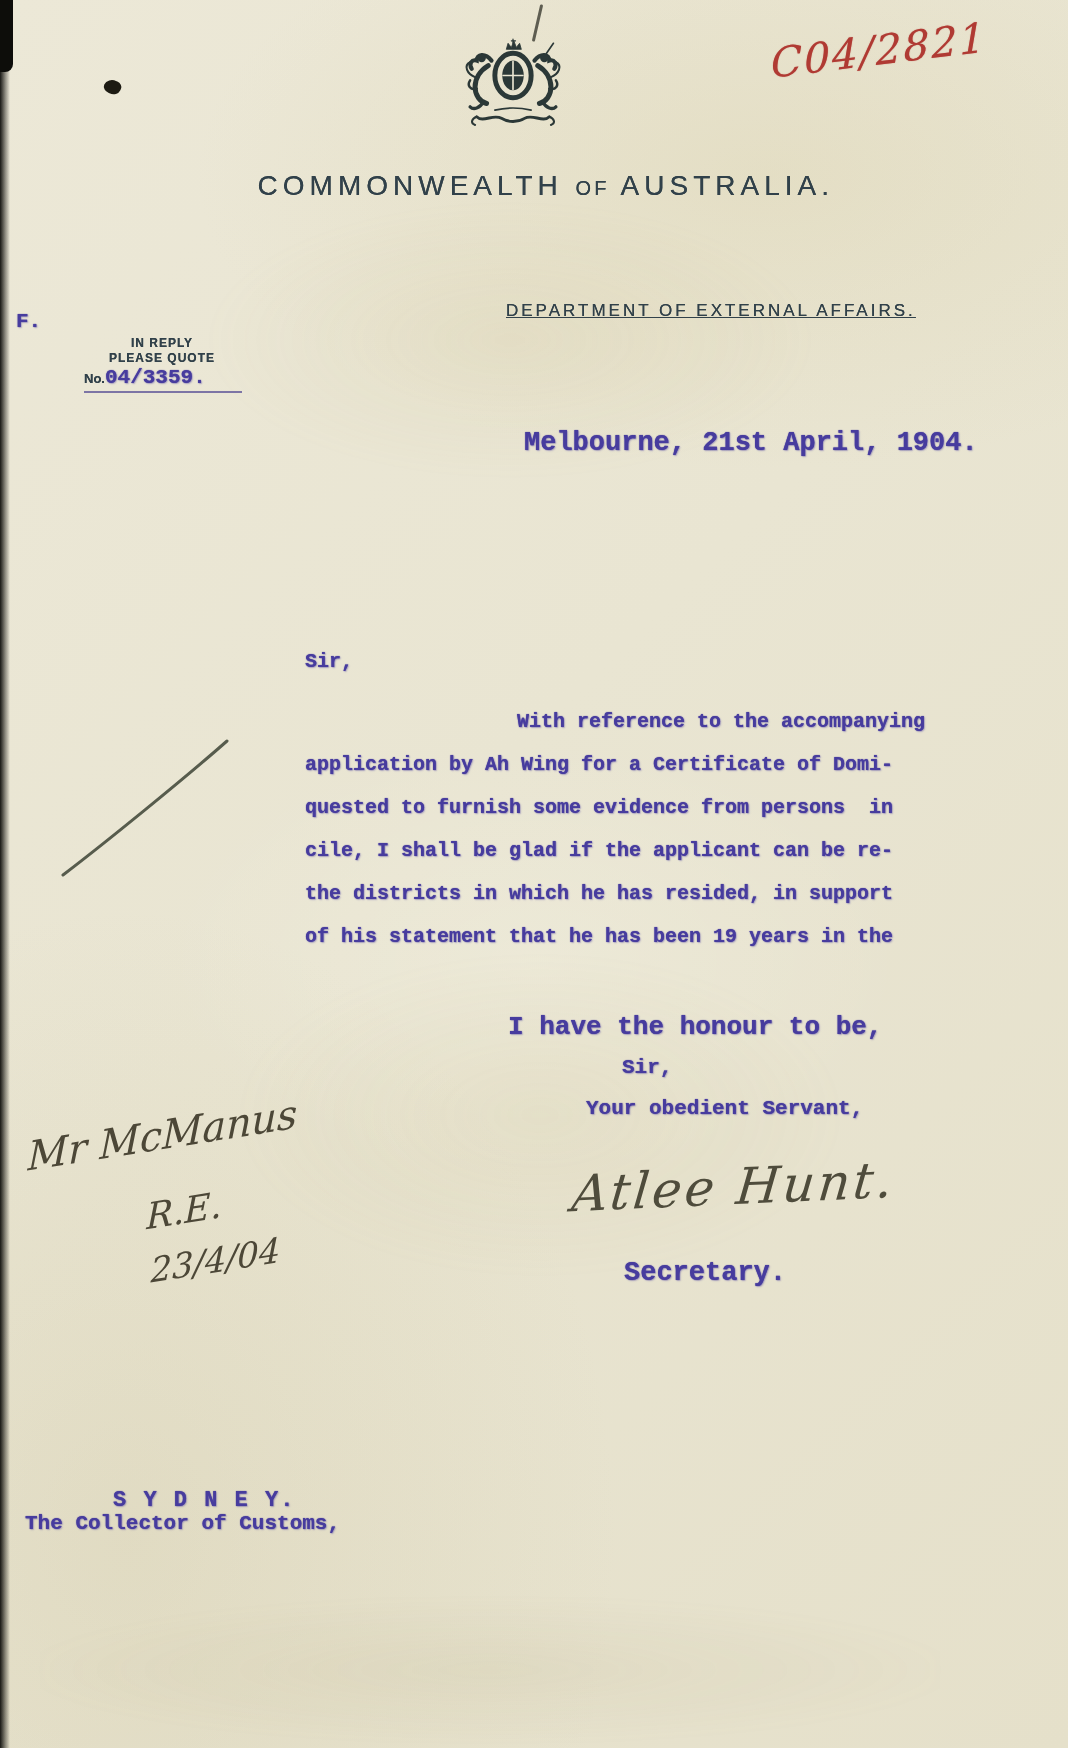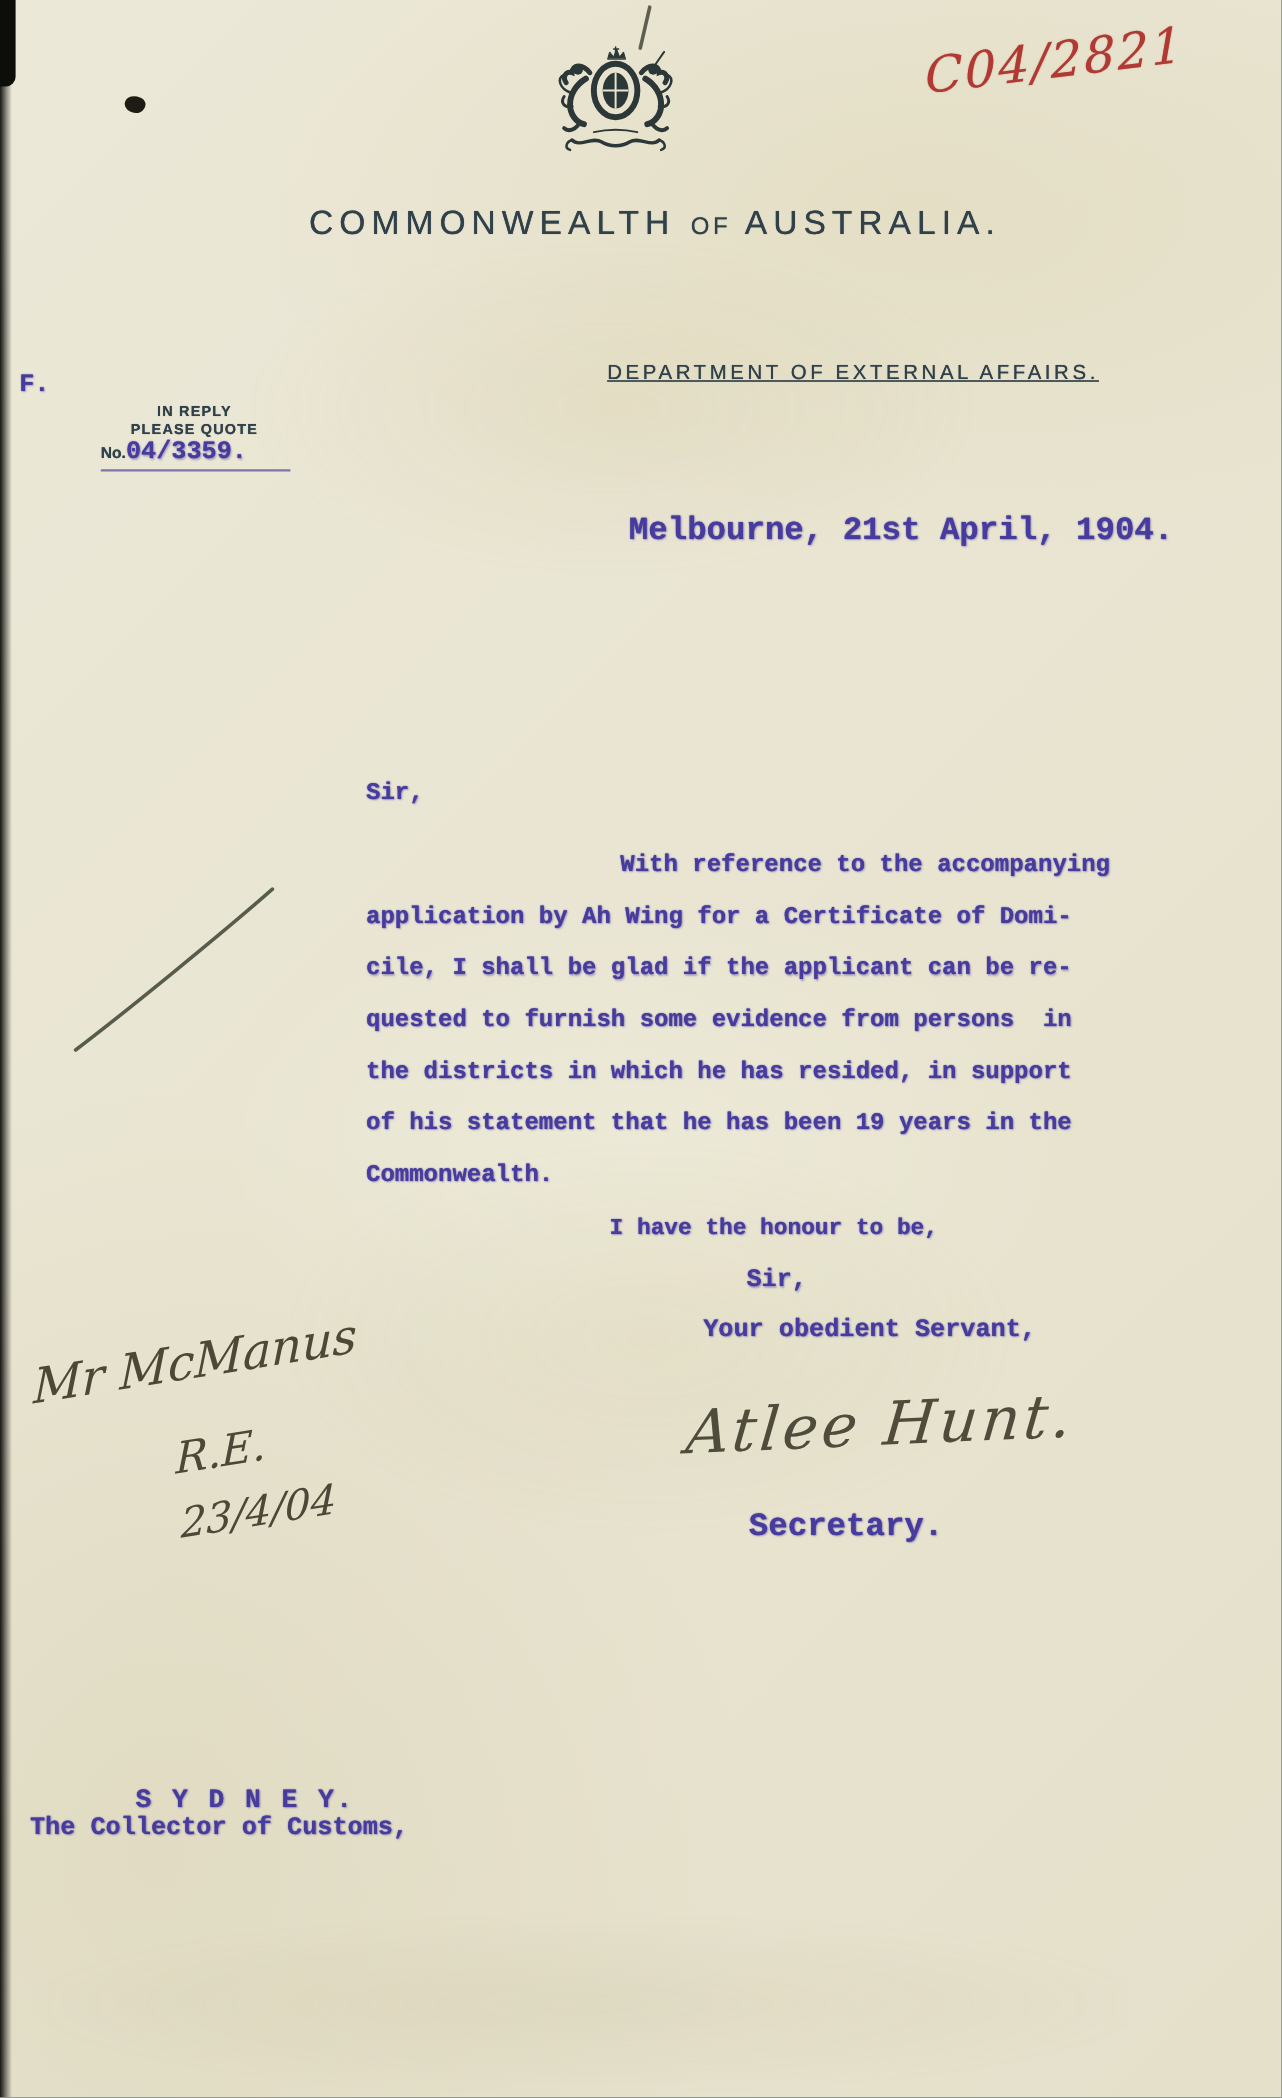--- a/index.html
+++ b/index.html
@@ -53,21 +53,21 @@
     border-bottom:2px solid rgba(66,56,140,.65);padding-bottom:2px;}
   .refline .no-label{font-size:13px;margin-right:0;font-weight:bold;}
   .refline .refnum{font-size:21px;}
   .dateline{position:absolute;left:524px;top:428px;font-size:27px;}
 
   .body-block{position:absolute;left:305px;top:650px;width:620px;font-size:20px;}
   .salutation{height:50px;}
   .body-line{line-height:43px;white-space:pre;}
   .body-line.indent{padding-left:150px;text-align:right;}
 
-  .honour{position:absolute;left:508px;top:1012px;font-size:19px;}
+  .honour{position:absolute;left:508px;top:1012px;font-size:26px;}
   .sir2{position:absolute;left:622px;top:1056px;font-size:21px;}
   .servant{position:absolute;left:586px;top:1097px;font-size:21px;}
   .signature{position:absolute;left:572px;top:1158px;font-size:50px;letter-spacing:3px;
     transform:rotate(-2.5deg) skewX(-8deg);color:#4f4c3c;}
   .sec-title{position:absolute;left:624px;top:1258px;font-size:27px;}
 
   .margin1{position:absolute;left:26px;top:1112px;font-size:40px;transform:rotate(-9deg) skewX(-10deg);}
   .margin2{position:absolute;left:146px;top:1190px;font-size:36px;transform:rotate(-9deg) skewX(-10deg);}
   .margin3{position:absolute;left:150px;top:1240px;font-size:34px;transform:rotate(-9deg) skewX(-10deg);}
   .slash{position:absolute;left:55px;top:733px;width:182px;height:150px;}
@@ -134,25 +134,24 @@
   <div class="refline">
     <span class="no-label print">No.</span><span class="refnum tw">04/3359.</span>
   </div>
 
   <div class="dateline tw abs">Melbourne, 21st April, 1904.</div>
 
   <div class="body-block tw">
     <div class="salutation">Sir,</div>
     <div class="body-line indent">With reference to the accompanying</div>
     <div class="body-line">application by Ah Wing for a Certificate of Domi-</div>
+    <div class="body-line">quested to furnish some evidence from persons  in</div>
     <div class="body-line">cile, I shall be glad if the applicant can be re-</div>
-    <div class="body-line">quested to furnish some evidence from persons  in</div>
     <div class="body-line">the districts in which he has resided, in support</div>
     <div class="body-line">of his statement that he has been 19 years in the</div>
-    <div class="body-line">Commonwealth.</div>
   </div>
 
   <div class="honour tw abs">I have the honour to be,</div>
   <div class="sir2 tw abs">Sir,</div>
   <div class="servant tw abs">Your obedient Servant,</div>
 
   <div class="signature hand abs">Atlee Hunt.</div>
   <div class="sec-title tw abs">Secretary.</div>
 
   <div class="margin1 hand abs">Mr McManus</div>

